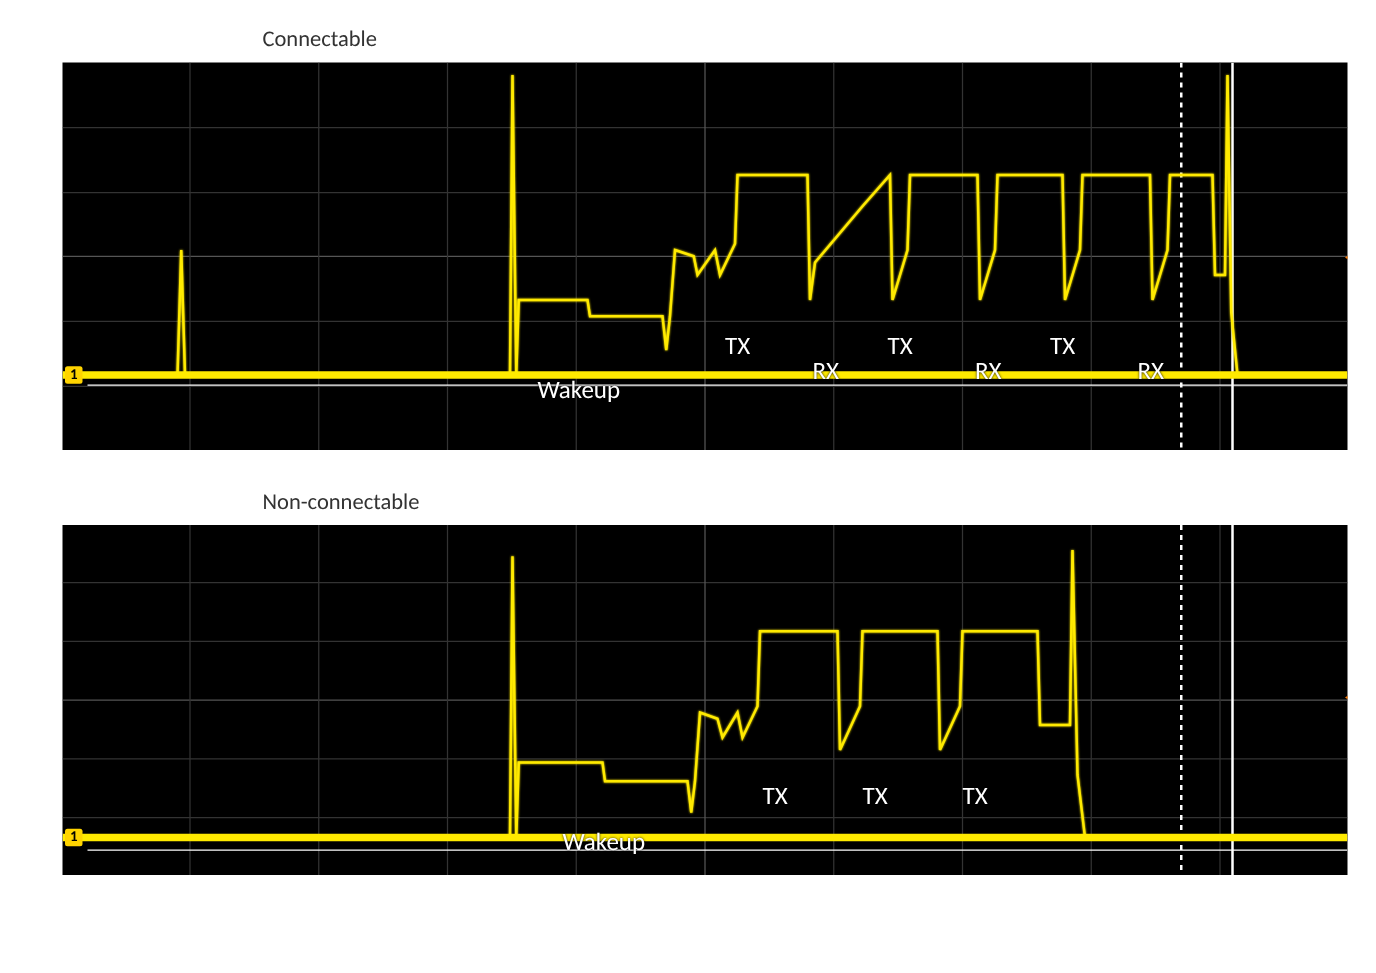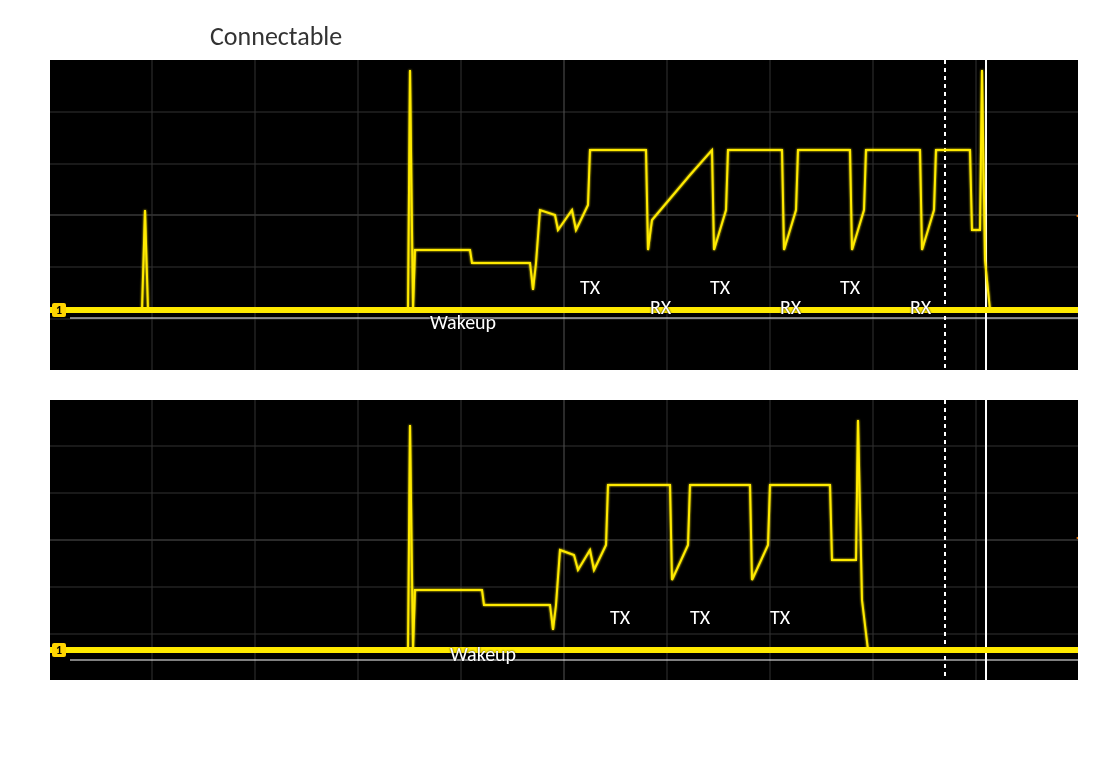--- a/index.html
+++ b/index.html
@@ -7,21 +7,21 @@
     padding: 20px;
     background: #fff;
     font-family: Calibri, Arial, sans-serif;
     width: 1101px;
     box-sizing: border-box;
   }
   .scope-block {
     margin-bottom: 30px;
   }
   .scope-title {
-    font-size: 26px;
+    font-size: 18px;
     color: #333;
     margin: 0 0 8px 190px;
     font-weight: 400;
   }
   .scope-frame {
     position: relative;
     width: 1028px;
     height: 310px;
     background: #000;
     margin-left: 30px;
@@ -147,20 +147,21 @@
     <span class="overlay-text" style="left:530px; top:215px">TX</span>
     <span class="overlay-text" style="left:600px; top:235px">RX</span>
     <span class="overlay-text" style="left:660px; top:215px">TX</span>
     <span class="overlay-text" style="left:730px; top:235px">RX</span>
     <span class="overlay-text" style="left:790px; top:215px">TX</span>
     <span class="overlay-text" style="left:860px; top:235px">RX</span>
   </div>
 </div>
 
 <div class="scope-block">
+  <div class="scope-title">Non-connectable</div>
   <div class="scope-frame" style="height:280px">
     <svg width="1028" height="280" viewBox="0 0 1028 280">
       <g class="grid">
         <line class="major" x1="0" y1="46" x2="1028" y2="46"></line>
         <line class="major" x1="0" y1="93" x2="1028" y2="93"></line>
         <line class="center" x1="0" y1="140" x2="1028" y2="140"></line>
         <line class="major" x1="0" y1="187" x2="1028" y2="187"></line>
         <line class="major" x1="0" y1="234" x2="1028" y2="234"></line>
         <line class="major" x1="102" y1="0" x2="102" y2="280"></line>
         <line class="major" x1="205" y1="0" x2="205" y2="280"></line>

